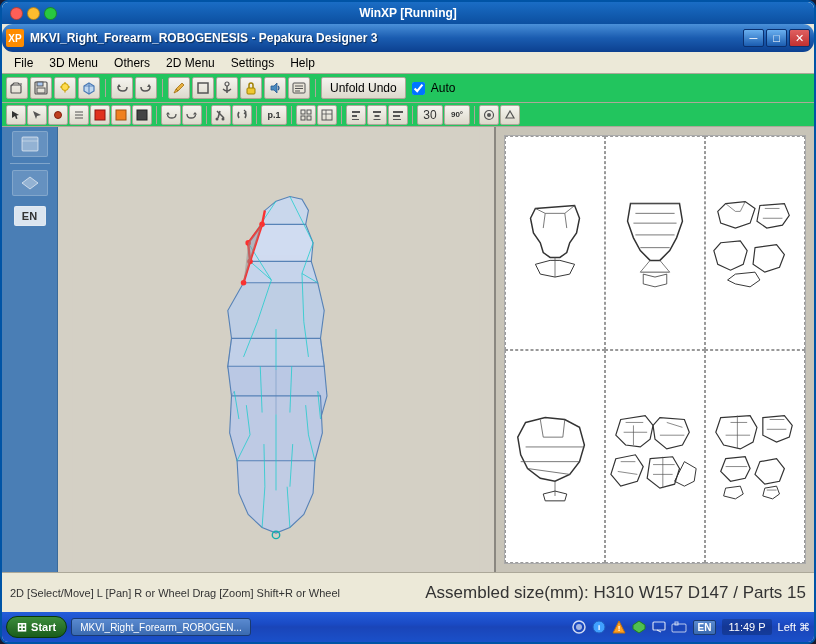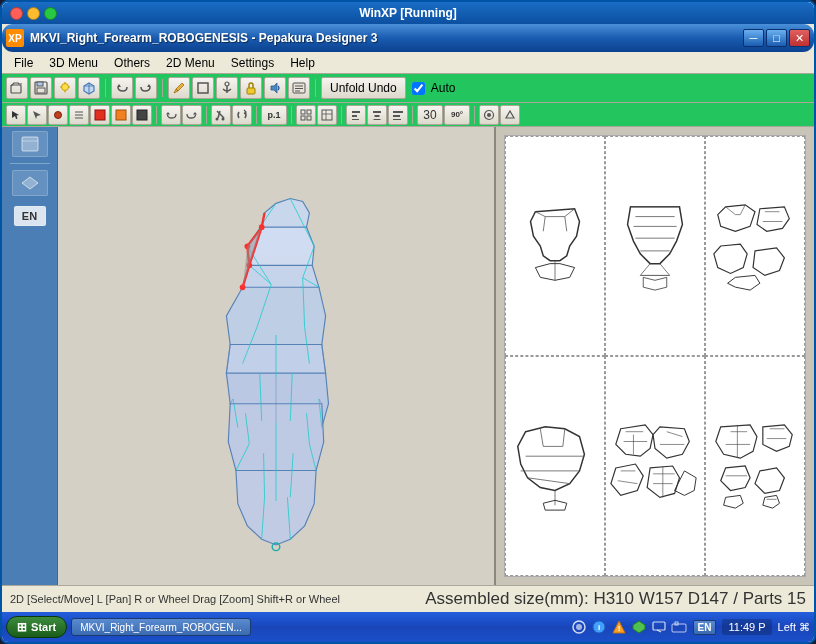--- a/index.html
+++ b/index.html
@@ -249,21 +249,21 @@
     }
 
     .paper-cell {
       border: 1px dashed #999;
       position: relative;
       overflow: hidden;
     }
 
     
     .statusbar {
-      height: 27px;
+      height: 40px;
       background: #ece9d8;
       border-top: 1px solid #aca899;
       display: flex;
       align-items: center;
       justify-content: space-between;
       padding: 0 8px;
       flex-shrink: 0;
     }
 
     .statusbar-left {

